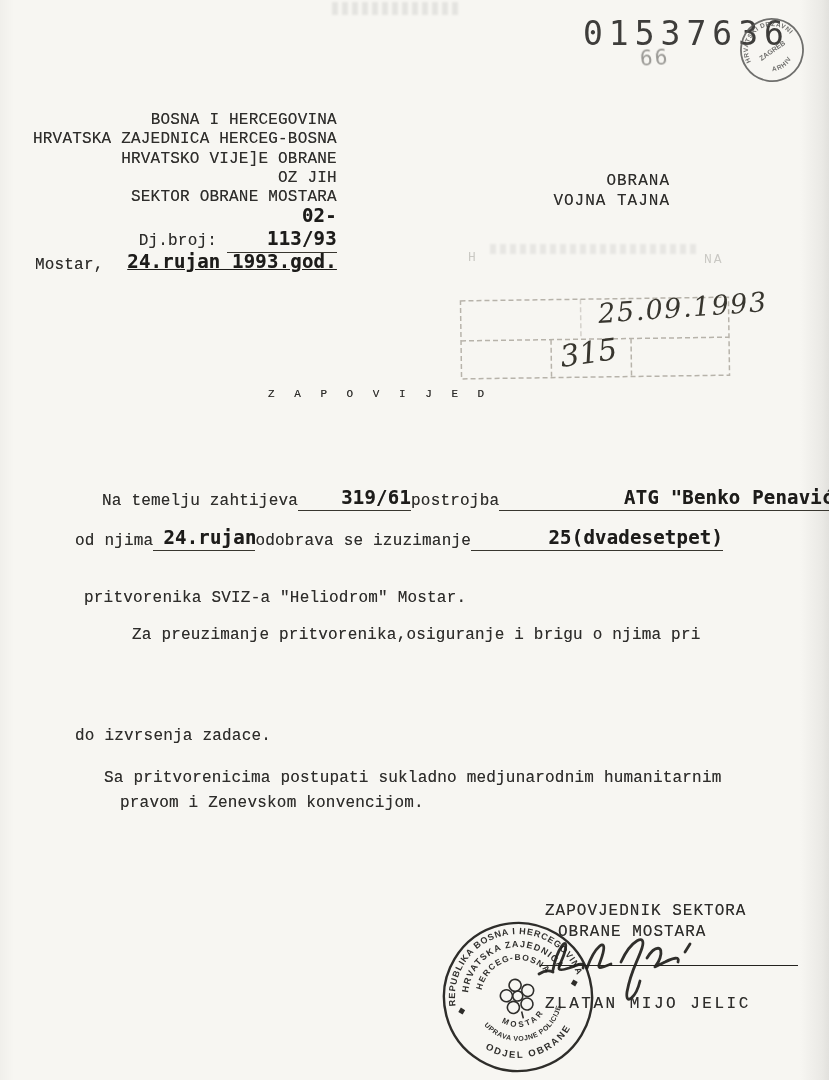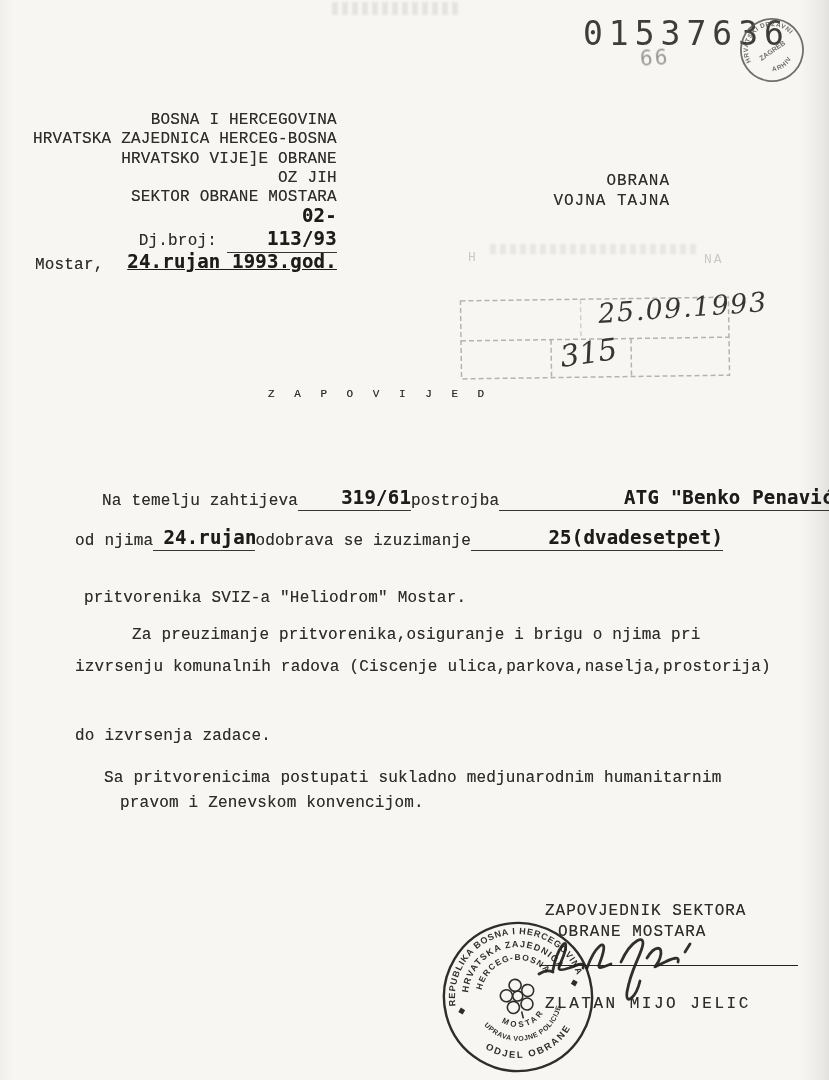--- a/index.html
+++ b/index.html
@@ -104,21 +104,20 @@
   <div class="row typew" style="left:102px;top:487px;">
     <span>Na temelju zahtijeva</span><span class="seg" style="width:113px;"><span class="fill">319/61</span></span><span>postrojba</span><span class="seg" style="width:346px;"><span class="fill">ATG "Benko Penavić"</span></span>
   </div>
 
   <div class="row typew" style="left:75px;top:527px;">
     <span>od njima</span><span class="seg" style="width:102px;"><span class="fill">24.rujan</span></span><span>odobrava se izuzimanje</span><span class="seg" style="width:252px;"><span class="fill">25(dvadesetpet)</span></span>
   </div>
 
   <div class="row typew" style="left:84px;top:589px;">pritvorenika SVIZ-a "Heliodrom" Mostar.</div>
   <div class="row typew" style="left:104px;top:626px;margin-left:28px;">Za preuzimanje pritvorenika,osiguranje i brigu o njima pri</div>
-  <div class="row typew" style="left:75px;top:658px;">izvrsenju komunalnih radova (Ciscenje ulica,parkova,naselja,prostorija)</div>
 
 
   <div class="row typew" style="left:75px;top:727px;">do izvrsenja zadace.</div>
   <div class="row typew" style="left:104px;top:769px;">Sa pritvorenicima postupati sukladno medjunarodnim humanitarnim</div>
   <div class="row typew" style="left:84px;top:794px;margin-left:36px;">pravom i Zenevskom konvencijom.</div>
 
   <div class="sigtitle typew" style="left:545px;top:901px;">ZAPOVJEDNIK SEKTORA</div>
   <div class="sigtitle typew" style="left:558px;top:922px;">OBRANE MOSTARA</div>
 
   <svg class="sig-svg" viewBox="0 0 230 95">

